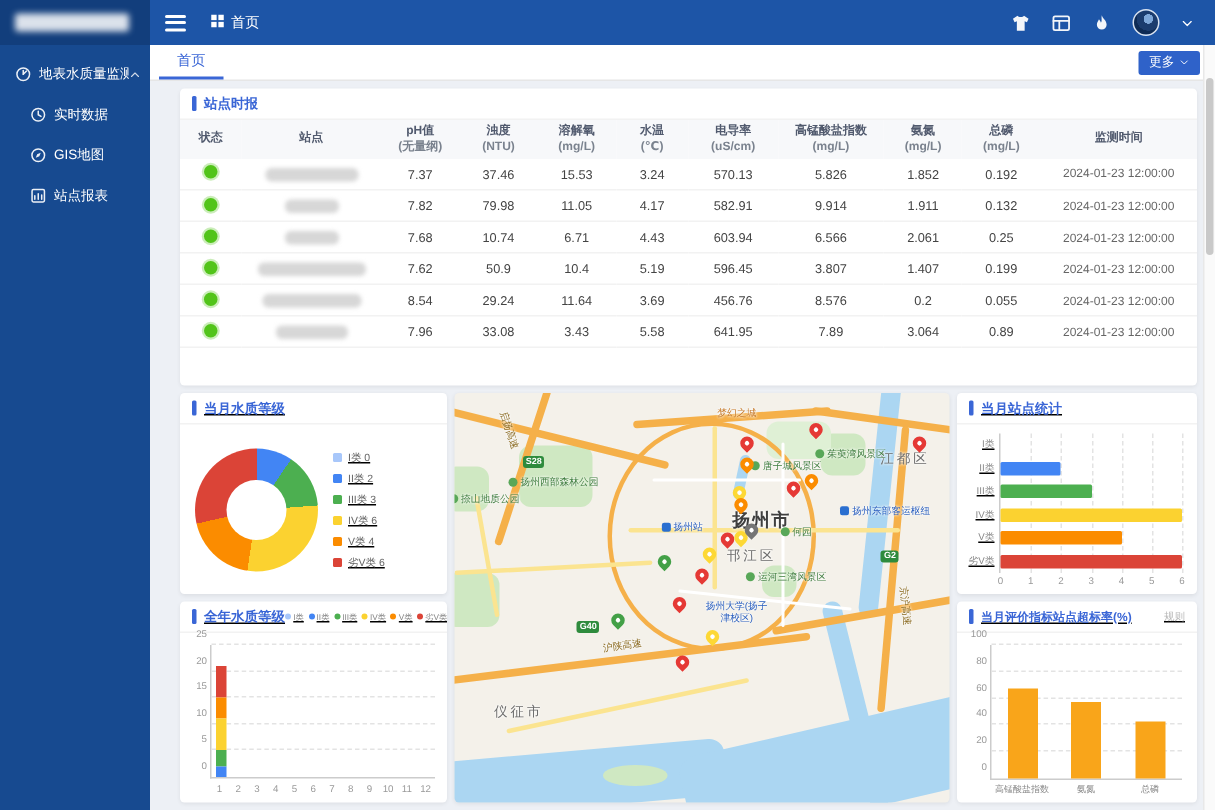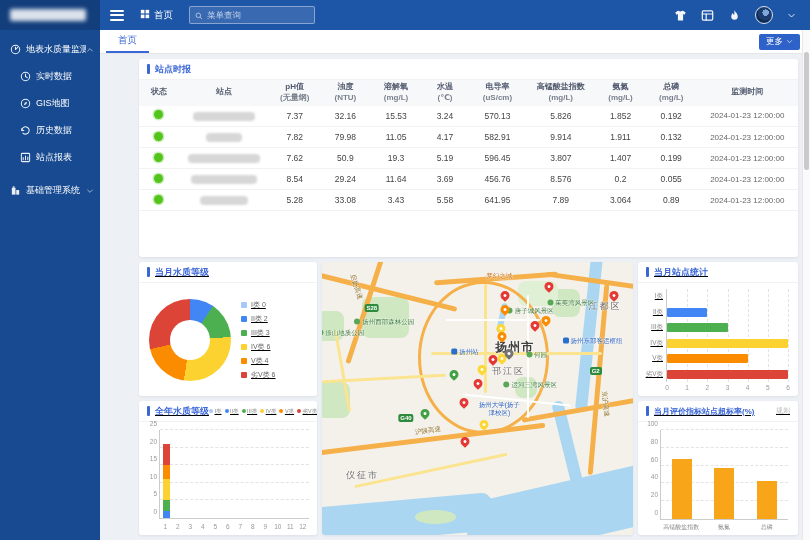--- a/index.html
+++ b/index.html
@@ -43,21 +43,21 @@
 
   
   .tabbar { height:24px; background:#fff; border-bottom:1px solid #E6E6E6; display:flex; align-items:center; padding:0 10px 0 6px; }
   .tab { height:100%; display:flex; align-items:center; padding:0 12px; font-size:9.5px; color:#3A66D6;
     border-bottom:2px solid #3A66D6; cursor:pointer; }
   .more-btn { margin-left:auto; background:#2F62C9; color:#fff; font-size:8.5px; border:none; border-radius:2px;
     height:16px; padding:0 7px; display:flex; align-items:center; gap:3px; cursor:pointer; font-family:inherit; }
   .more-btn svg { width:7px; height:7px; }
 
   
-  .content { flex:1; padding:5px 12px 5px 7px; display:flex; flex-direction:column; gap:5px; overflow:hidden;margin-left:32px; }
+  .content { flex:1; padding:5px 12px 5px 20px; display:flex; flex-direction:column; gap:5px; overflow:hidden; }
   .card { background:#fff; border-radius:3px; box-shadow:0 1px 3px rgba(0,0,0,.07); overflow:hidden; }
   .card-head { display:flex; align-items:center; height:21px; padding:0 8px; border-bottom:1px solid #F2F2F2; flex-shrink:0; }
   .accent { width:3px; height:10px; background:#3A66D6; border-radius:1px; margin-right:5px; flex-shrink:0; }
   .card-title { color:#3A66D6; font-size:9px; font-weight:bold; white-space:nowrap; }
   .corner-lbl { margin-left:auto; font-size:7px; color:#B9B9B9; }
 
   
   .table-card { height:198px; display:flex; flex-direction:column; }
   table { width:100%; border-collapse:collapse; table-layout:fixed; }
   thead th { background:#F7F8FA; font-size:8px; color:#515A6E; padding:2px 0; line-height:1.35; font-weight:bold; }
@@ -190,76 +190,45 @@
             <svg viewBox="0 0 12 12">
               <circle cx="6" cy="6" r="4.6" stroke="#fff" stroke-width="1.1" fill="none" stroke-linecap="round" stroke-linejoin="round"></circle>
               <path d="M4.2 7.8 L5.2 5.2 L7.8 4.2 L6.8 6.8 Z" fill="#fff"></path>
             </svg>
           </span>
           <span class="lb">GIS地图</span>
         </div>
         <div class="nav-row nav-sub">
           <span class="ic">
             <svg viewBox="0 0 12 12">
-              <path d="M2 6 a4 4 0 1 1 1.2 2.8" stroke="#fff" stroke-width="1.1" fill="none" stroke-linecap="round" stroke-linejoin="round"></path>
-              <path d="M2 3.8 L2 6 L4.2 6" stroke="#fff" stroke-width="1.1" fill="none" stroke-linecap="round" stroke-linejoin="round"></path>
-            </svg>
-          </span>
-          <span class="lb">历史数据</span>
-        </div>
-        <div class="nav-row nav-sub">
-          <span class="ic">
-            <svg viewBox="0 0 12 12">
               <rect x="1.5" y="1.5" width="9" height="9" rx="1" stroke="#fff" stroke-width="1.1" fill="none" stroke-linecap="round" stroke-linejoin="round"></rect>
               <path d="M3.5 8.5 L3.5 6 M6 8.5 L6 4.5 M8.5 8.5 L8.5 5.5" stroke="#fff" stroke-width="1.1" fill="none" stroke-linecap="round" stroke-linejoin="round"></path>
             </svg>
           </span>
           <span class="lb">站点报表</span>
-        </div>
-        <div class="nav-row nav-root">
-          <span class="ic">
-            <svg viewBox="0 0 12 12" fill="#fff">
-              <rect x="2" y="3" width="4" height="7.5"></rect>
-              <rect x="6.8" y="5.5" width="3.2" height="5"></rect>
-              <rect x="3" y="1.5" width="2" height="1.5"></rect>
-            </svg>
-          </span>
-          <span class="lb">基础管理系统</span>
-          <span class="chev">
-            <svg viewBox="0 0 12 12">
-              <path d="M2.5 4.5 L6 8 L9.5 4.5" stroke="#fff" stroke-width="1.1" fill="none" stroke-linecap="round" stroke-linejoin="round"></path>
-            </svg>
-          </span>
         </div>
       </nav>
   </aside>
 
   <div class="main">
     <header class="topbar">
       <div class="burger">
           <i></i>
           <i></i>
           <i></i>
         </div>
       <div class="home-link">
         <span class="ic-slot"><svg viewBox="0 0 12 12" fill="#fff">
               <rect x="1" y="1" width="4.3" height="4.3"></rect>
               <rect x="6.7" y="1" width="4.3" height="4.3"></rect>
               <rect x="1" y="6.7" width="4.3" height="4.3"></rect>
               <rect x="6.7" y="6.7" width="4.3" height="4.3"></rect>
             </svg></span>
         <span>首页</span>
       </div>
-      <div class="search-box">
-        <span class="ic-slot"><svg viewBox="0 0 12 12">
-              <circle cx="5" cy="5" r="3.4" stroke="#C6D3E8" fill="none" stroke-width="1.2"></circle>
-              <line x1="7.6" y1="7.6" x2="10.6" y2="10.6" stroke="#C6D3E8" stroke-width="1.2"></line>
-            </svg></span>
-        <input type="text" placeholder="菜单查询" style="">
-      </div>
       <div class="top-right">
         <span class="t-icon">
             <svg viewBox="0 0 12 12" fill="#fff">
               <path d="M4 1.4 L1.2 3.3 L2.2 5.4 L3.6 4.7 V10.6 H8.4 V4.7 L9.8 5.4 L10.8 3.3 L8 1.4 C7.5 2.5 4.5 2.5 4 1.4 Z"></path>
             </svg>
           </span>
         <span class="t-icon">
             <svg viewBox="0 0 12 12">
               <rect x="1.2" y="1.8" width="9.6" height="8.4" rx="1" stroke="#fff" stroke-width="1.1" fill="none" stroke-linecap="round" stroke-linejoin="round"></rect>
               <line x1="1.2" y1="4.6" x2="10.8" y2="4.6" stroke="#fff" stroke-width="1.1" fill="none" stroke-linecap="round" stroke-linejoin="round"></line>
@@ -341,21 +310,21 @@
                 <th>
                   <div class="cn">监测时间</div>
                 </th>
               </tr>
             </thead>
           <tbody id="tbl-body">
               <tr>
                 <td><span class="dot"></span></td>
                 <td><span class="blur-name" style="width: 62px;"></span></td>
                 <td>7.37</td>
-                <td>32.16</td>
+                <td>37.46</td>
                 <td>15.53</td>
                 <td>3.24</td>
                 <td>570.13</td>
                 <td>5.826</td>
                 <td>1.852</td>
                 <td>0.192</td>
                 <td class="time-cell">2024-01-23 12:00:00</td>
               </tr>
               <tr>
                 <td><span class="dot"></span></td>
@@ -365,24 +334,37 @@
                 <td>11.05</td>
                 <td>4.17</td>
                 <td>582.91</td>
                 <td>9.914</td>
                 <td>1.911</td>
                 <td>0.132</td>
                 <td class="time-cell">2024-01-23 12:00:00</td>
               </tr>
               <tr>
                 <td><span class="dot"></span></td>
+                <td><span class="blur-name" style="width: 36px;"></span></td>
+                <td>7.68</td>
+                <td>10.74</td>
+                <td>6.71</td>
+                <td>4.43</td>
+                <td>603.94</td>
+                <td>6.566</td>
+                <td>2.061</td>
+                <td>0.25</td>
+                <td class="time-cell">2024-01-23 12:00:00</td>
+              </tr>
+              <tr>
+                <td><span class="dot"></span></td>
                 <td><span class="blur-name" style="width: 72px;"></span></td>
                 <td>7.62</td>
                 <td>50.9</td>
-                <td>19.3</td>
+                <td>10.4</td>
                 <td>5.19</td>
                 <td>596.45</td>
                 <td>3.807</td>
                 <td>1.407</td>
                 <td>0.199</td>
                 <td class="time-cell">2024-01-23 12:00:00</td>
               </tr>
               <tr>
                 <td><span class="dot"></span></td>
                 <td><span class="blur-name" style="width: 66px;"></span></td>
@@ -392,21 +374,21 @@
                 <td>3.69</td>
                 <td>456.76</td>
                 <td>8.576</td>
                 <td>0.2</td>
                 <td>0.055</td>
                 <td class="time-cell">2024-01-23 12:00:00</td>
               </tr>
               <tr>
                 <td><span class="dot"></span></td>
                 <td><span class="blur-name" style="width: 48px;"></span></td>
-                <td>5.28</td>
+                <td>7.96</td>
                 <td>33.08</td>
                 <td>3.43</td>
                 <td>5.58</td>
                 <td>641.95</td>
                 <td>7.89</td>
                 <td>3.064</td>
                 <td>0.89</td>
                 <td class="time-cell">2024-01-23 12:00:00</td>
               </tr>
             </tbody>

